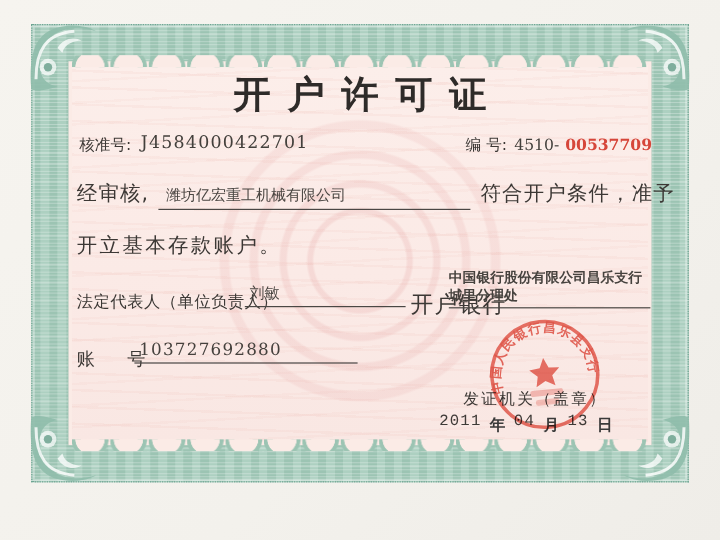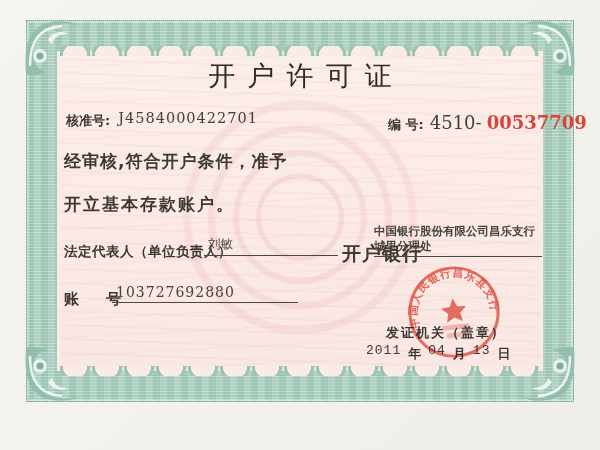--- a/index.html
+++ b/index.html
@@ -45,29 +45,29 @@
   .corner svg{width:100%;height:100%;display:block;}
   .corner.tl{left:22px;top:16px;}
   .corner.tr{right:22px;top:16px;transform:scaleX(-1);}
   .corner.bl{left:22px;bottom:44px;transform:scaleY(-1);}
   .corner.br{right:22px;bottom:44px;transform:scale(-1,-1);}
   
   .layer{position:absolute;inset:0;}
   .title{
     position:absolute;left:0;right:0;top:58px;text-align:center;
     font-family:"DejaVu Serif","Liberation Serif",serif;
-    font-weight:400;font-size:27px;letter-spacing:.45em;text-indent:.45em;color:#2e2b29;
+    font-weight:700;font-size:31px;letter-spacing:.45em;text-indent:.45em;color:#2e2b29;
   }
   .row{position:absolute;white-space:nowrap;}
-  .lbl{font-weight:700;color:#3c3835;}
+  .lbl{font-weight:400;color:#3c3835;}
   .val{font-family:"DejaVu Serif","Liberation Serif",serif;color:#43403c;}
   .approval{left:66px;top:112px;font-size:13px;}
   .approval .val{font-size:14.5px;letter-spacing:1px;position:relative;top:-2px;margin-left:8px;}
   .serial{left:388px;top:112px;font-size:13px;}
-  .serial .val{font-size:18px;margin-left:6px;}
+  .serial .val{font-size:13px;margin-left:6px;}
   .serial .red{color:var(--red,#d6463a);font-weight:700;margin-left:5px;}
   .bodyline1{left:64px;top:150px;font-size:17px;display:flex;align-items:baseline;}
   .bodyline1 .lbl{letter-spacing:1px;}
   .u-company{display:inline-block;width:252px;border-bottom:1.5px solid #4a4744;margin:0 8px;font-size:12.5px;padding:0 2px 2px 6px;font-family:"DejaVu Serif","Liberation Serif",serif;color:#4a4642;}
   .bodyline2{left:64px;top:193px;font-size:17px;letter-spacing:2px;}
   .rep-label{left:64px;top:243px;font-size:13.5px;letter-spacing:.5px;}
   .u-rep{position:absolute;left:204px;top:236px;width:130px;border-bottom:1.5px solid #4a4744;font-size:12.5px;padding:0 0 2px 4px;font-family:"DejaVu Serif","Liberation Serif",serif;color:#4a4642;}
   .bank-label{left:342px;top:241px;font-size:19px;letter-spacing:1px;}
   .bank-name{
     position:absolute;left:374px;top:224px;width:168px;
@@ -141,20 +141,21 @@
     <div class="row approval">
       <span class="lbl">核准号:</span><span class="val">J4584000422701</span>
     </div>
 
     <div class="row serial">
       <span class="lbl">编 号:</span><span class="val">4510-</span><span class="val red">00537709</span>
     </div>
 
     <div class="row bodyline1">
       <span class="lbl">经审核,</span>
+      <span class="u-company">潍坊亿宏重工机械有限公司</span>
       <span class="lbl">符合开户条件，准予</span>
     </div>
 
     <div class="row bodyline2 lbl">开立基本存款账户。</div>
 
     <div class="row rep-label lbl">法定代表人（单位负责人）</div>
     <div class="u-rep">刘敏</div>
 
     <div class="row bank-label lbl">开户银行</div>
     <div class="bank-name">中国银行股份有限公司昌乐支行城里分理处</div>

